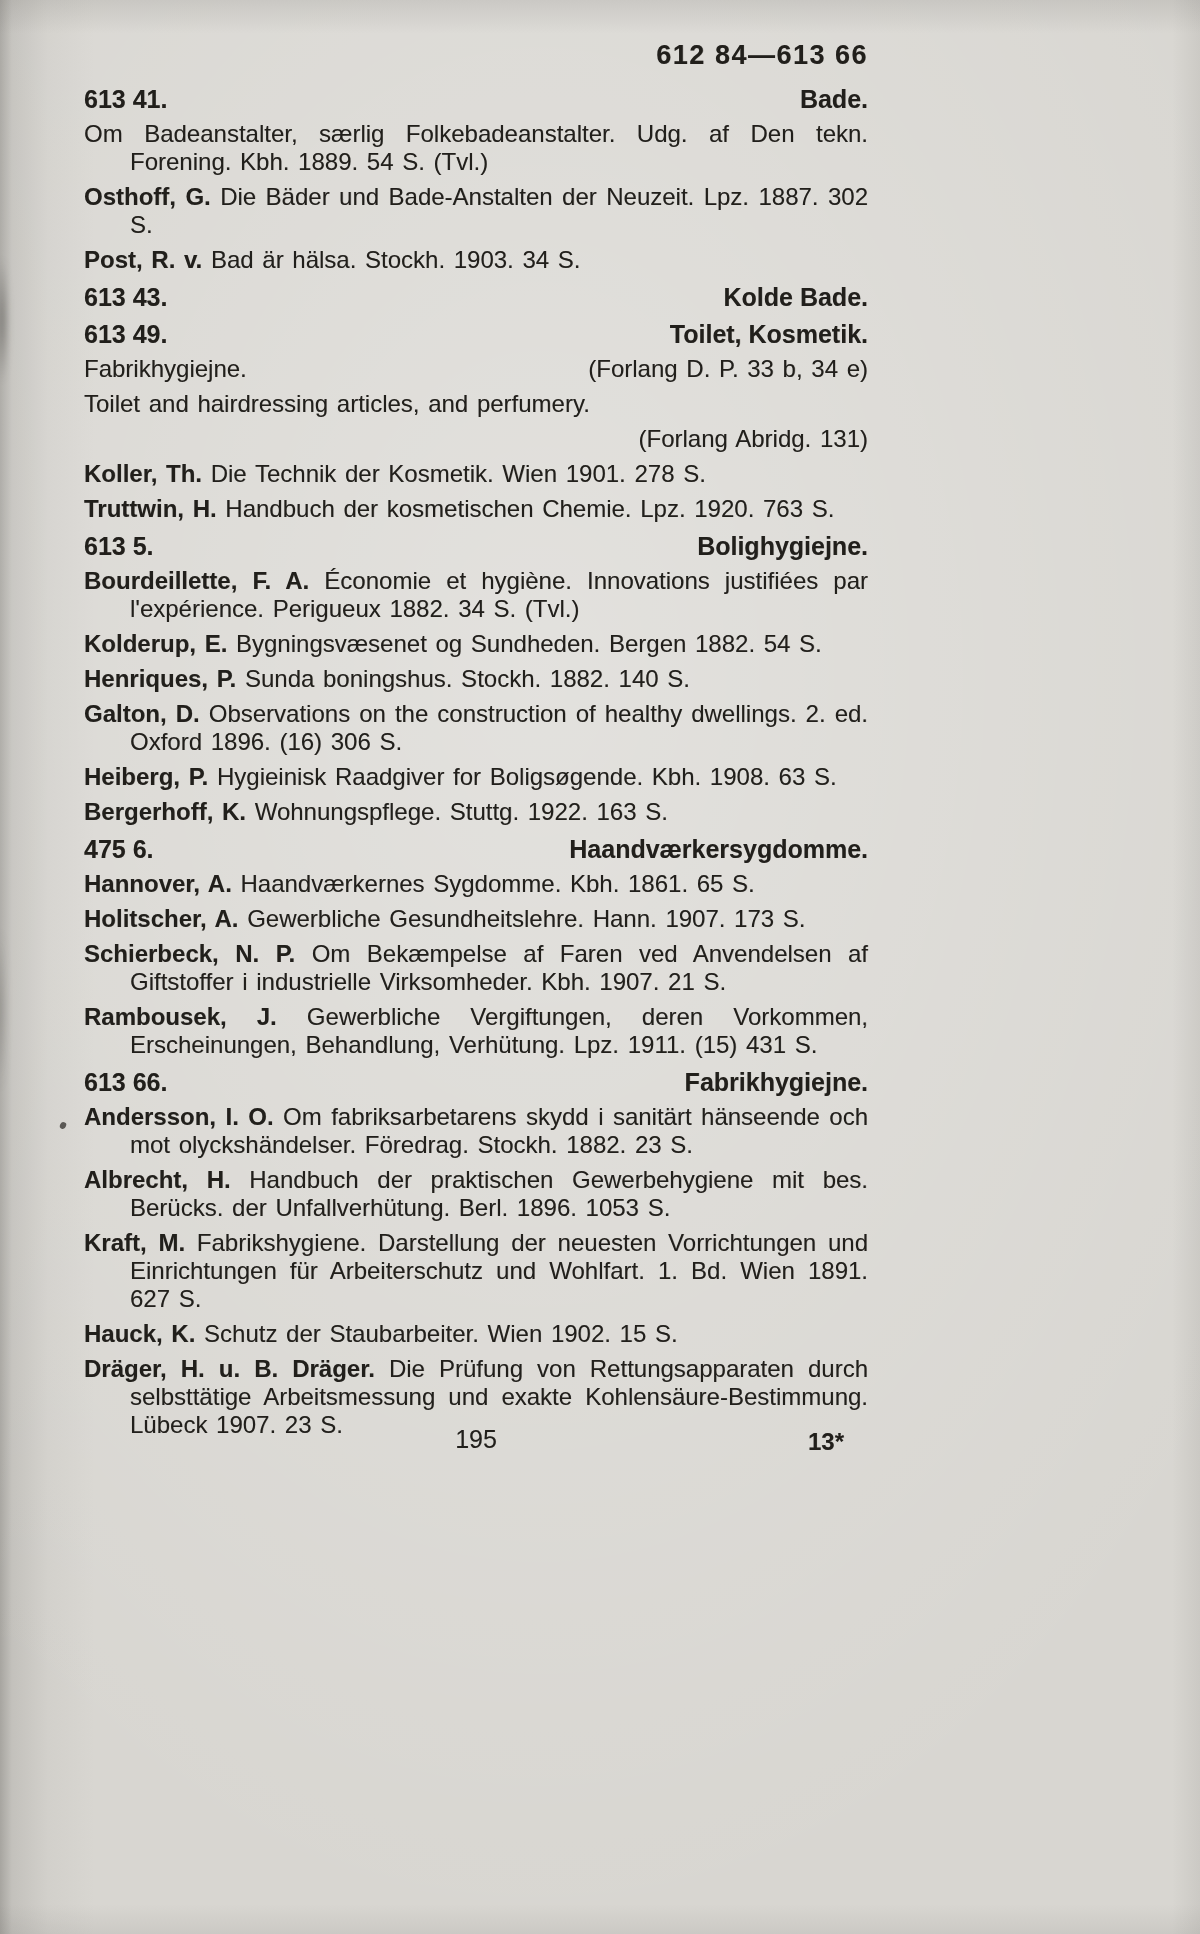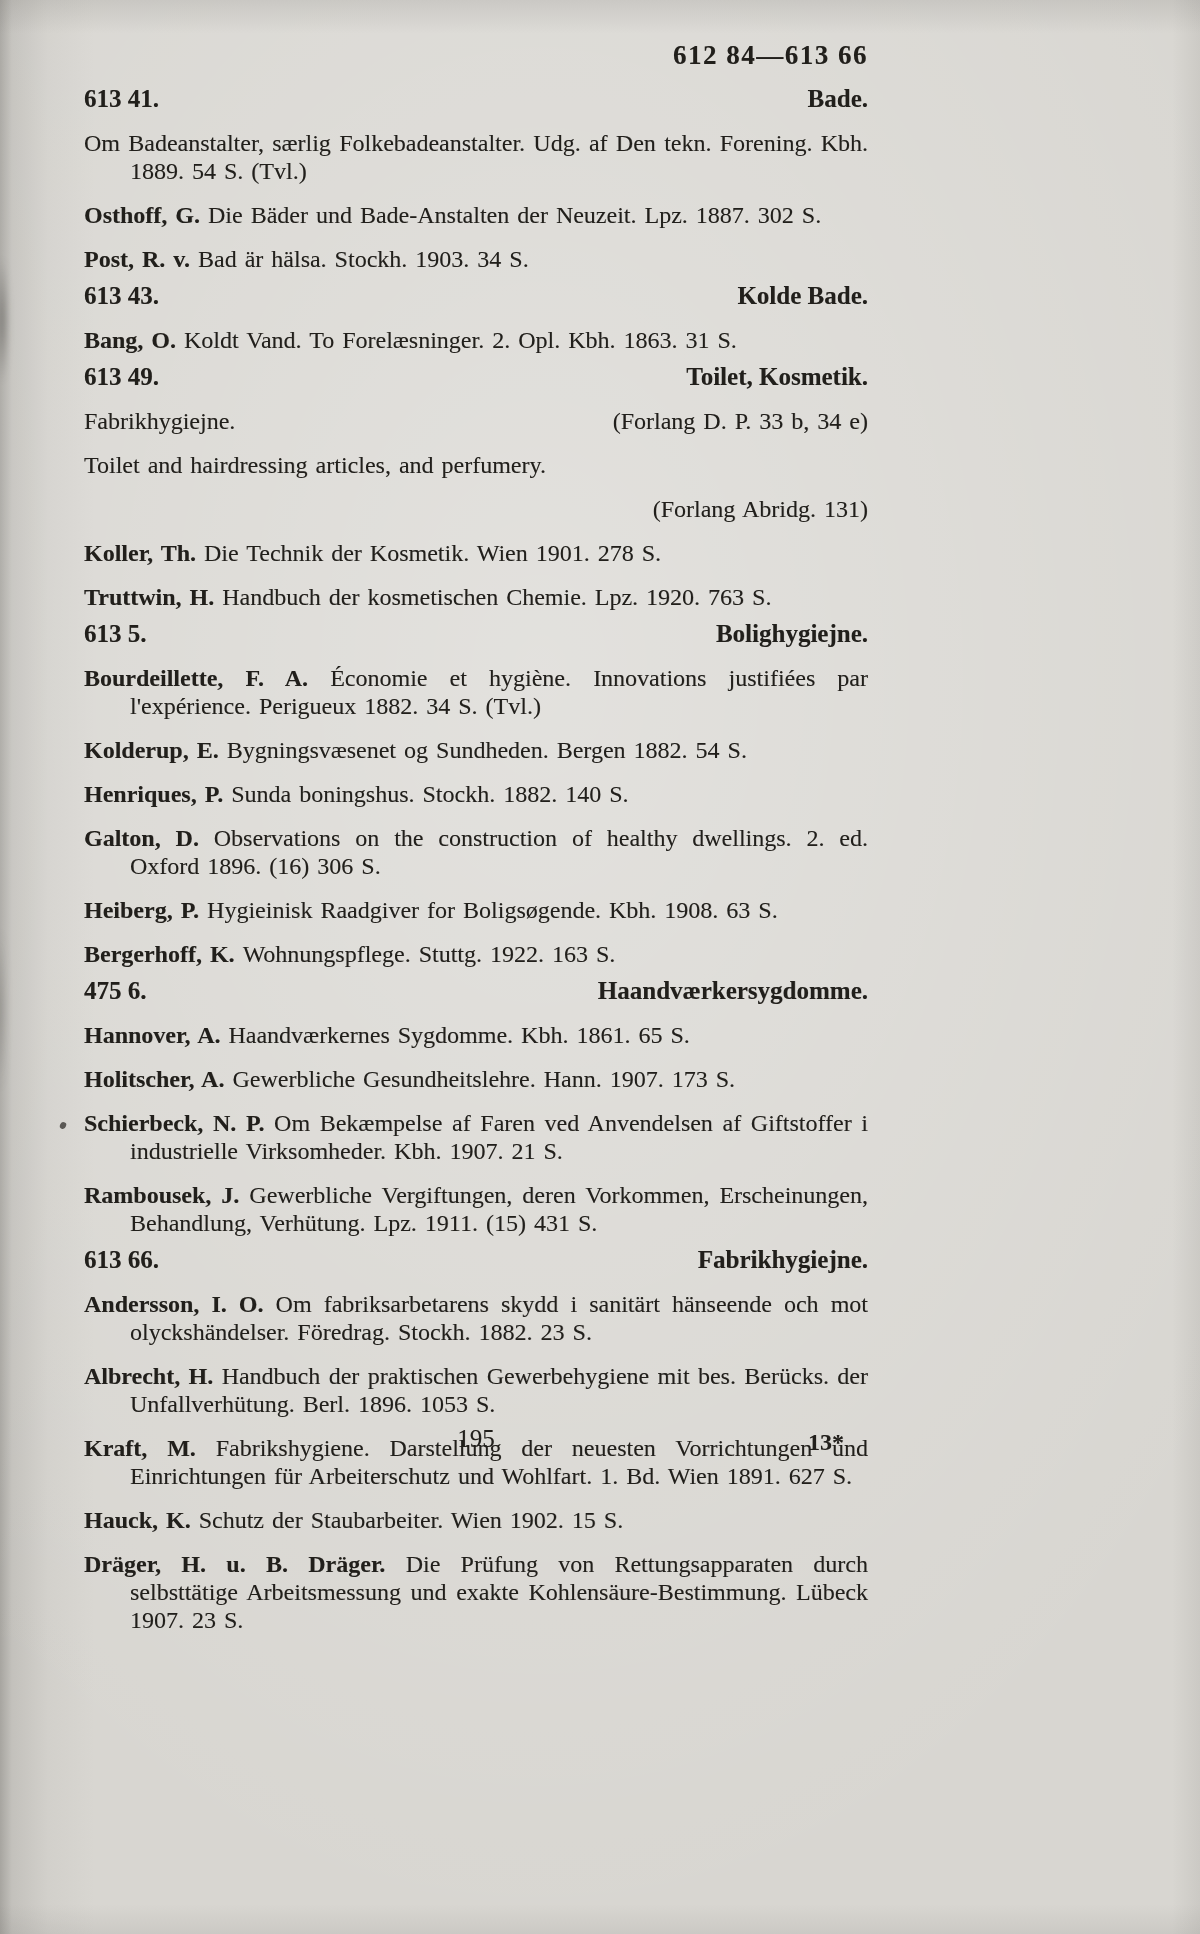--- a/index.html
+++ b/index.html
@@ -1,20 +1,20 @@
 <!DOCTYPE html>
 <html><head>
 <meta charset="utf-8">
 <style>
   html,body { margin:0; padding:0; background:#9a9894; }
   .page {
     position:relative;
     width:1200px; height:1934px;
     margin:0 auto;
-    font-family:Liberation Serif, serif;
+    font-family:Liberation Sans, sans-serif;
     color:#211f1b;
     background:
       linear-gradient(180deg, rgba(90,88,84,0.14) 0, rgba(0,0,0,0) 34px),
       linear-gradient(270deg, rgba(90,88,84,0.10) 0, rgba(0,0,0,0) 28px),
       linear-gradient(0deg, rgba(90,88,84,0.10) 0, rgba(0,0,0,0) 30px),
       radial-gradient(130% 120% at 45% 35%, rgba(255,255,255,0.28) 0%, rgba(255,255,255,0) 55%),
       linear-gradient(90deg, #a7a5a0 0px, #c3c1bc 12px, #d2d0cb 48px, #d8d6d1 95px),
       #d8d6d1;
     overflow:hidden;
   }
@@ -30,21 +30,21 @@
     text-shadow:0.3px 0.3px 0.6px rgba(32,30,27,0.35);
   }
   .section { margin-top:9px; }
   .section-head {
     display:flex; justify-content:space-between;
     font-weight:bold; font-size:25px; line-height:28px;
     margin-bottom:2px;
     text-shadow:0.3px 0.3px 0.6px rgba(32,30,27,0.35);
   }
   .entry {
-    margin:16px 0 2px 0;
+    margin:7px 0 2px 0;
     font-size:24px; line-height:28px;
     text-align:justify;
     padding-left:46px; text-indent:-46px;
     position:relative;
     word-spacing:2px;
     text-shadow:0.3px 0.3px 0.6px rgba(32,30,27,0.30);
   }
   .entry .author { font-weight:bold; }
   .entry .right-note { position:absolute; right:0; top:0; text-indent:0; }
   .entry.right-only { text-align:right; padding-left:0; text-indent:0; }
@@ -94,21 +94,20 @@
           </div>
           <p class="entry"><span>Om Badeanstalter, særlig Folkebadeanstalter. Udg. af Den tekn. Forening. Kbh. 1889. 54 S. (Tvl.)</span></p>
           <p class="entry"><span class="author">Osthoff, G. </span><span>Die Bäder und Bade-Anstalten der Neuzeit. Lpz. 1887. 302 S.</span></p>
           <p class="entry"><span class="author">Post, R. v. </span><span>Bad är hälsa. Stockh. 1903. 34 S.</span></p>
         </section>
         <section class="section">
           <div class="section-head">
             <span>613 43.</span>
             <span>Kolde Bade.</span>
           </div>
-          <p class="entry"><span class="author">Bang, O. </span><span>Koldt Vand. To Forelæsninger. 2. Opl. Kbh. 1863. 31 S.</span></p>
         </section>
         <section class="section">
           <div class="section-head">
             <span>613 49.</span>
             <span>Toilet, Kosmetik.</span>
           </div>
           <p class="entry"><span>Fabrikhygiejne.</span><span class="right-note">(Forlang D. P. 33 b, 34 e)</span></p>
           <p class="entry"><span>Toilet and hairdressing articles, and perfumery.</span></p>
           <p class="entry right-only"><span>(Forlang Abridg. 131)</span></p>
           <p class="entry"><span class="author">Koller, Th. </span><span>Die Technik der Kosmetik. Wien 1901. 278 S.</span></p>

